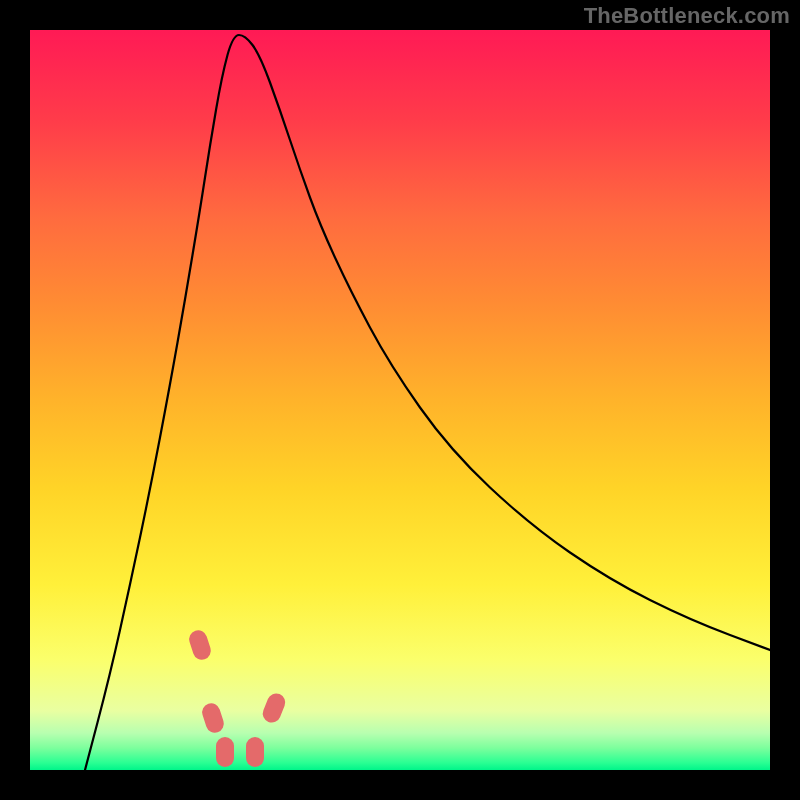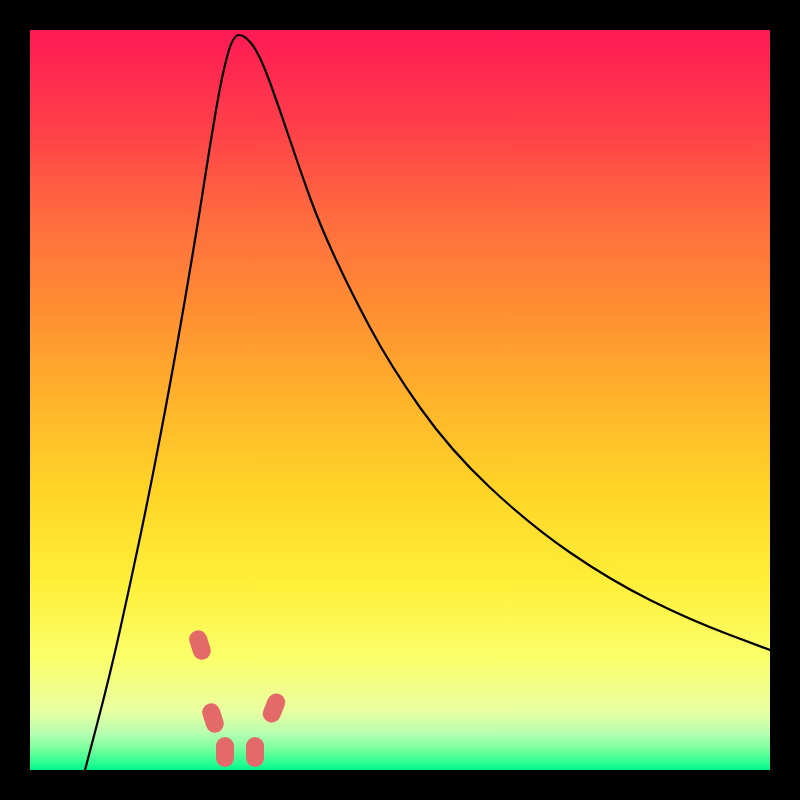--- a/index.html
+++ b/index.html
@@ -71,20 +71,21 @@
     color: #666666;
     letter-spacing: 0.2px;
     user-select: none;
   }
 </style>
 </head>
 <body>
 
 <div id="stage">
 
+  <div id="watermark">TheBottleneck.com</div>
 
   <div id="plot-area">
     <div id="gradient-bg"></div>
 
     <svg class="curve" viewBox="0 0 740 740" preserveAspectRatio="none">
       <path id="curve-path" fill="none" stroke="#000000" stroke-width="2.2" stroke-linecap="round" stroke-linejoin="round" d="M 55 740 Q 55 740 67.5 692.5 Q 80 645 90 600 Q 100 555 110 507.5 Q 120 460 130 407.5 Q 140 355 147.5 312.5 Q 155 270 162.5 225 Q 170 180 175 147.5 Q 180 115 186 80 Q 192 45 197.5 25 Q 203 5 209 5 Q 215 5 222.5 15 Q 230 25 240 52.5 Q 250 80 260 110 Q 270 140 280 167.5 Q 290 195 305 227.5 Q 320 260 340 297.5 Q 360 335 390 377.5 Q 420 420 460 457.5 Q 500 495 540 522.5 Q 580 550 620 570 Q 660 590 700 605 T 740 620"></path>
     </svg>
 
     <div id="markers">
         <div class="marker" style="left: 170px; top: 615px; transform: translate(-50%, -50%) rotate(-18deg);"></div>

